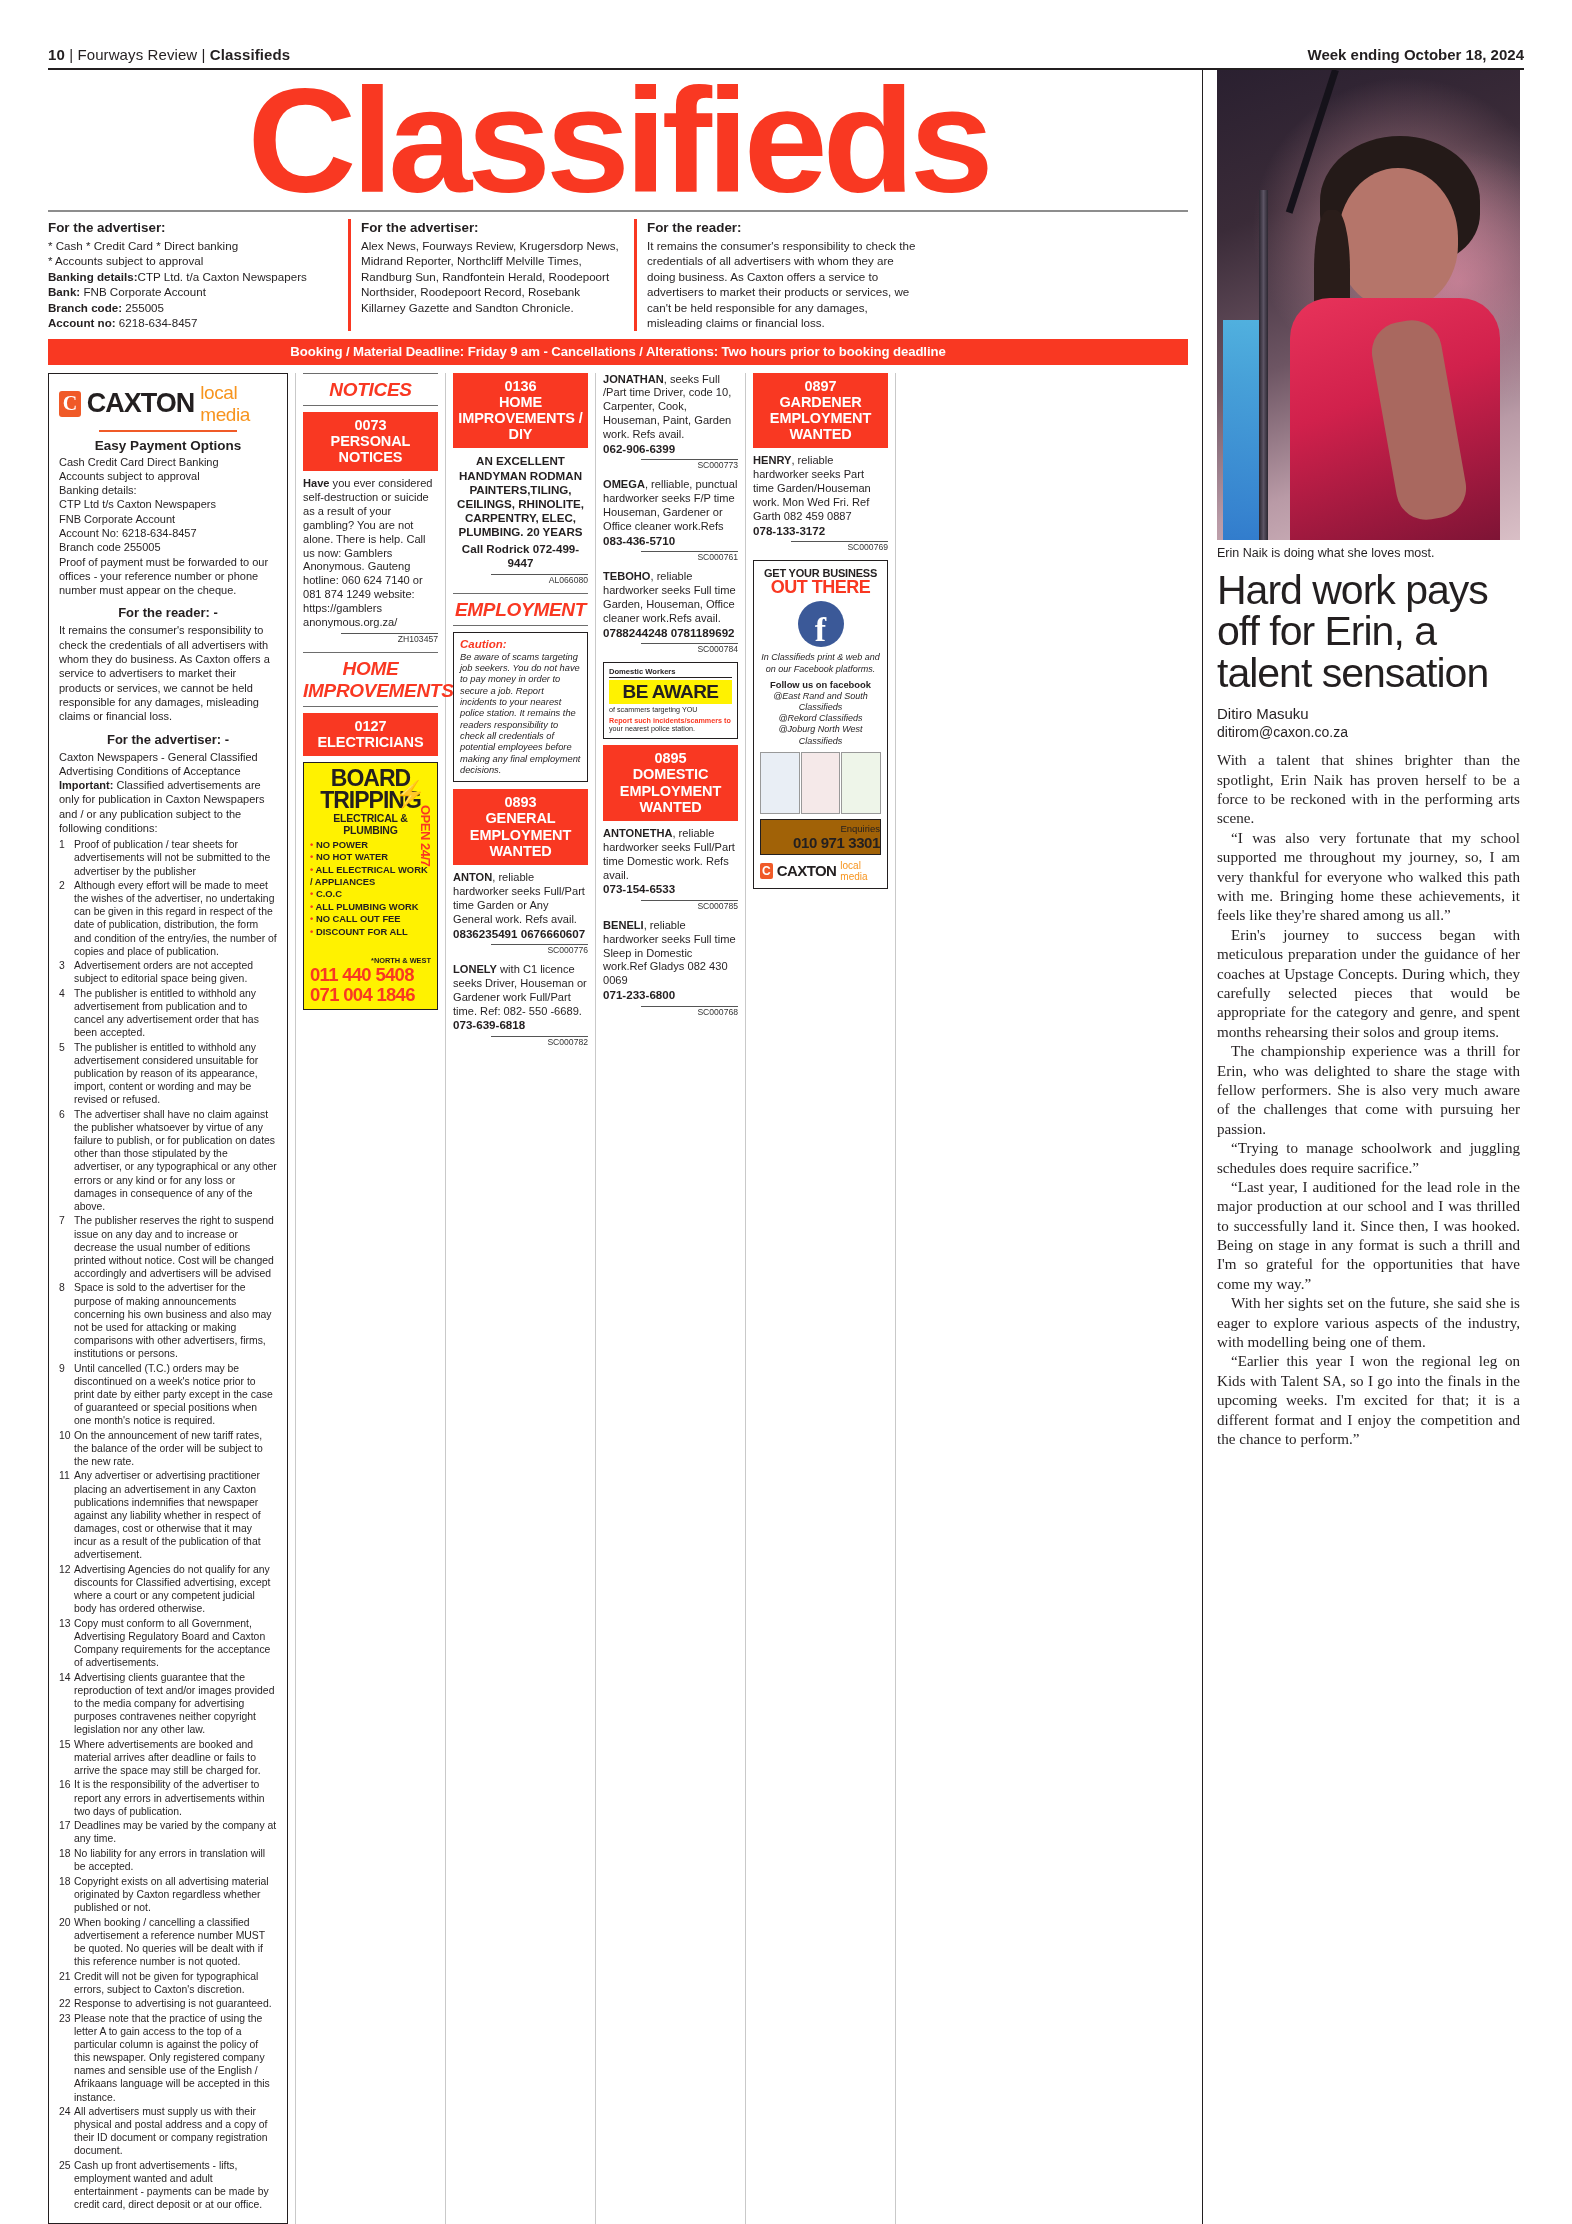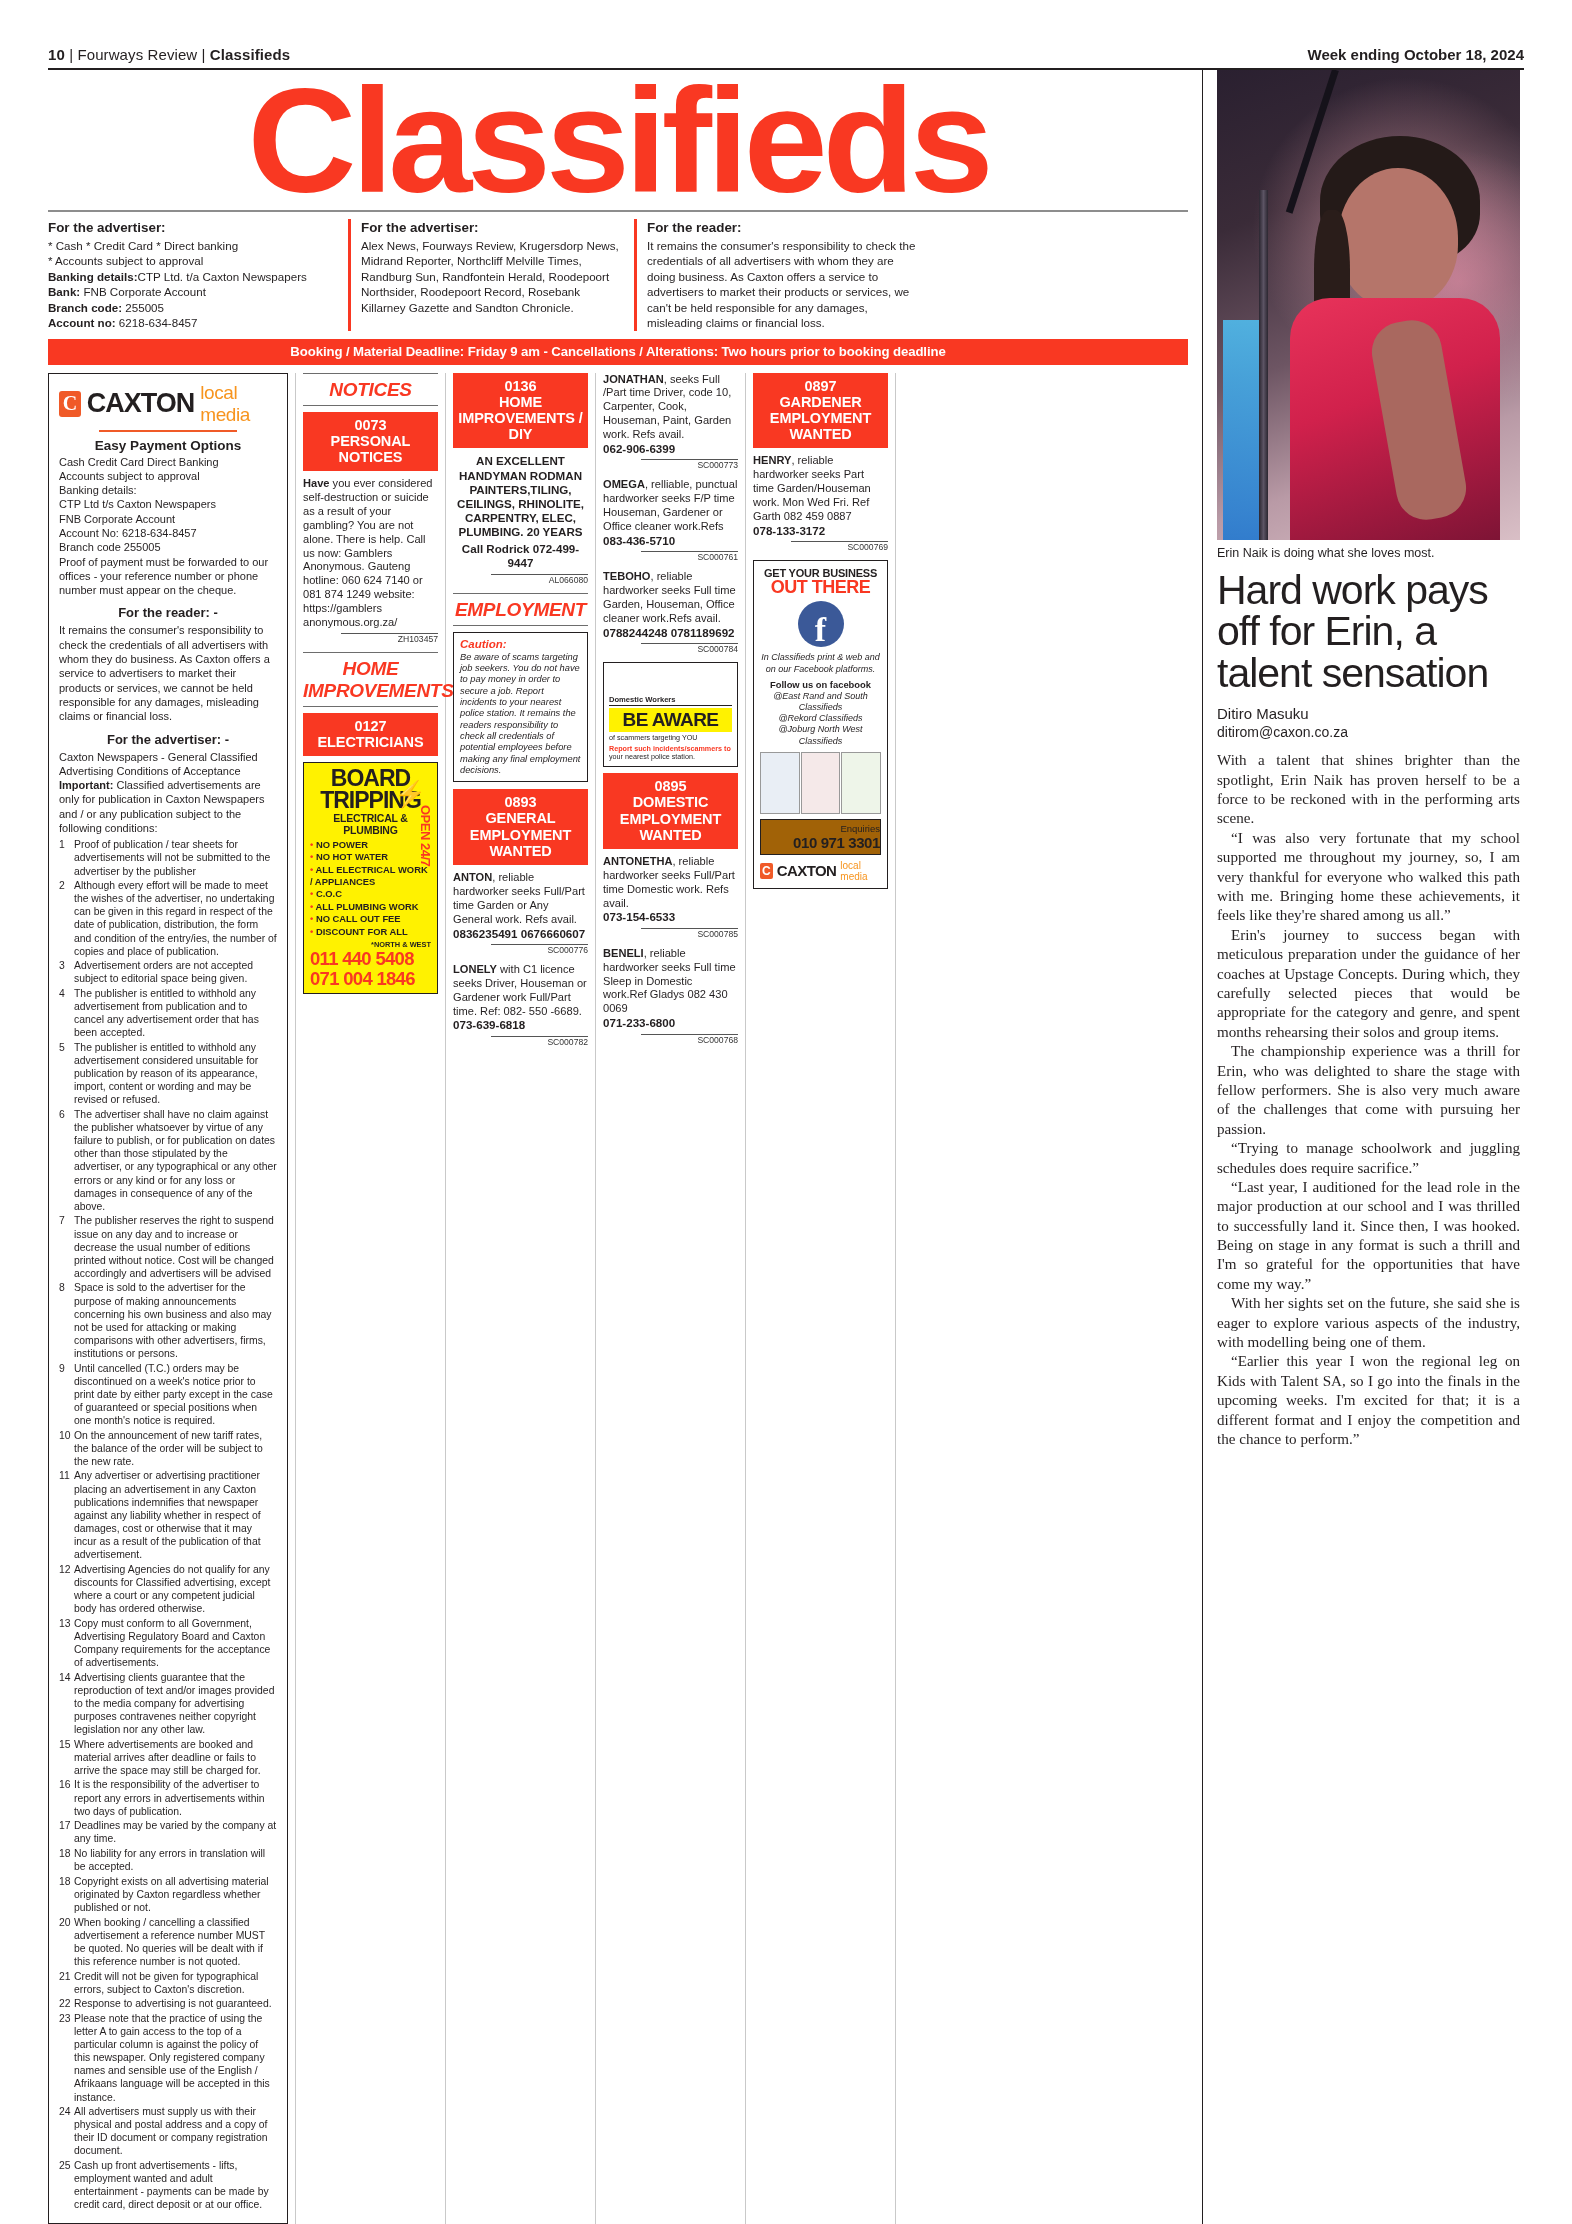--- a/index.html
+++ b/index.html
@@ -104,27 +104,27 @@
 
   
   .board-ad { background: #fff200; border: 1.5px solid #231f20; padding: 5px 6px; position: relative; }
   .board-ad .t1 { font-size: 23px; font-weight: bold; letter-spacing: -1px; line-height: .95; text-align:center;}
   .board-ad .t2 { font-size: 10.5px; font-weight: bold; text-align: center; letter-spacing: -.2px; margin-bottom: 3px;}
   .board-ad ul { list-style: none; font-size: 9.4px; font-weight: bold; line-height: 1.32; }
   .board-ad ul li:before { content: "• "; color: #f93822; font-weight: bold; }
   .board-ad .open247 { position: absolute; right: 4px; top: 42px; color: #f93822;
                        font-weight: bold; font-size: 13px; writing-mode: vertical-rl;
                        letter-spacing: -.5px;}
-  .board-ad .north { font-size: 7.4px; font-weight: bold; text-align: right; margin-top: 2px;}
+  .board-ad .north { font-size: 7.4px; font-weight: bold; text-align: right; margin-top: 18px;}
   .board-ad .tel { color: #f93822; font-weight: bold; font-size: 18.5px; letter-spacing: -.7px; line-height: 1.06;}
   .bolt { position: absolute; right: 10px; top: 16px; color: #f93822; font-size: 26px; }
 
   
   .beaware { border: 1.2px solid #231f20; padding: 4px 5px; margin-bottom: 6px; }
-  .beaware .dw { font-size: 7.6px; font-weight: bold; border-bottom:.8px solid #231f20; padding-bottom:1px; margin-bottom:2px;margin-top:28px;}
+  .beaware .dw { font-size: 7.6px; font-weight: bold; border-bottom:.8px solid #231f20; padding-bottom:1px; margin-bottom:2px;}
   .beaware .big { background: #fff200; color: #231f20; font-weight: bold;
                   font-size: 19px; text-align: center; letter-spacing: -.6px; padding: 1px 0; }
   .beaware .sm { font-size: 7.2px; line-height: 1.2; margin-top: 2px; }
   .beaware .sm .r { color: #f93822; font-weight: bold; }
 
   
   .gyb { border: 1.5px solid #231f20; padding: 6px; }
   .gyb .l1 { font-size: 11px; font-weight: bold; text-align: center; letter-spacing: -.2px;}
   .gyb .l2 { font-size: 18px; font-weight: bold; color: #f93822; text-align: center; line-height: .95; letter-spacing: -.5px;}
   .fb { width: 46px; height: 46px; border-radius: 50%; background: #3b5998; color: #fff;

